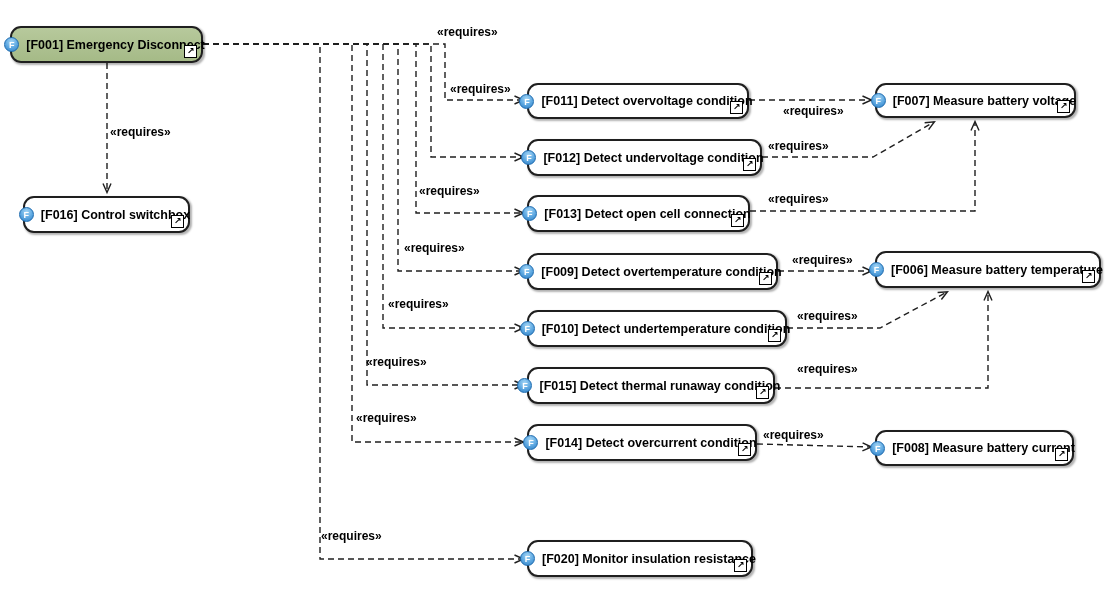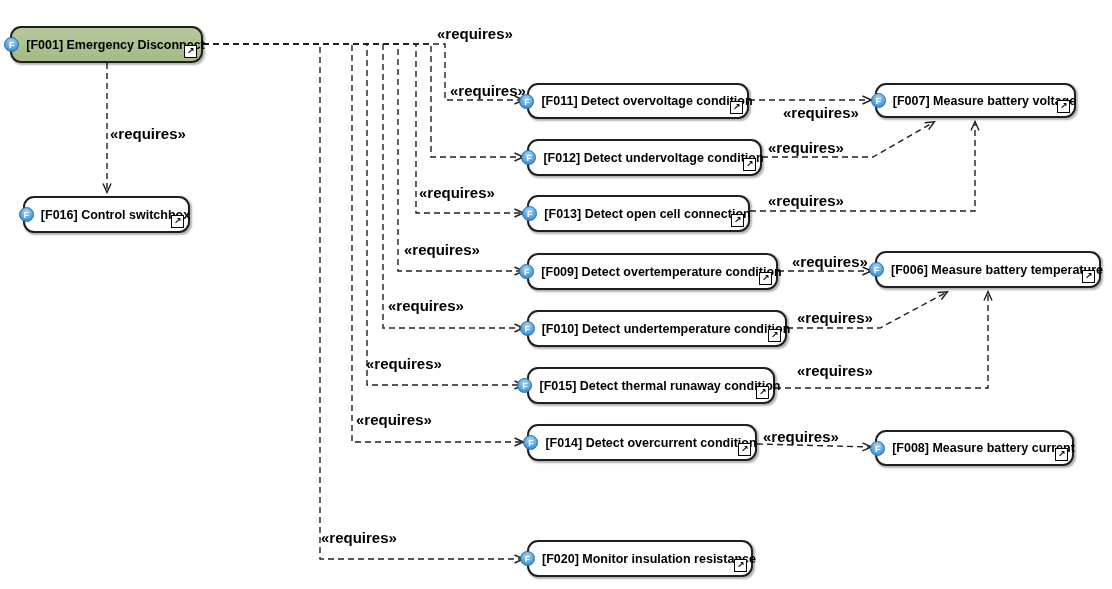--- a/index.html
+++ b/index.html
@@ -66,21 +66,21 @@
     border: 1px solid #000000;
     background: #ffffff;
     color: #000000;
     font-size: 9px;
     font-weight: 700;
     line-height: 11px;
     text-align: center;
   }
   .edge-label {
     position: absolute;
-    font-size: 15px;
+    font-size: 12px;
     font-weight: 700;
     color: #000000;
     white-space: nowrap;
   }
 </style>
 </head>
 <body>
 
 <div id="canvas">
   <svg id="edge-layer" width="1112" height="589" viewBox="0 0 1112 589" xmlns="http://www.w3.org/2000/svg">

